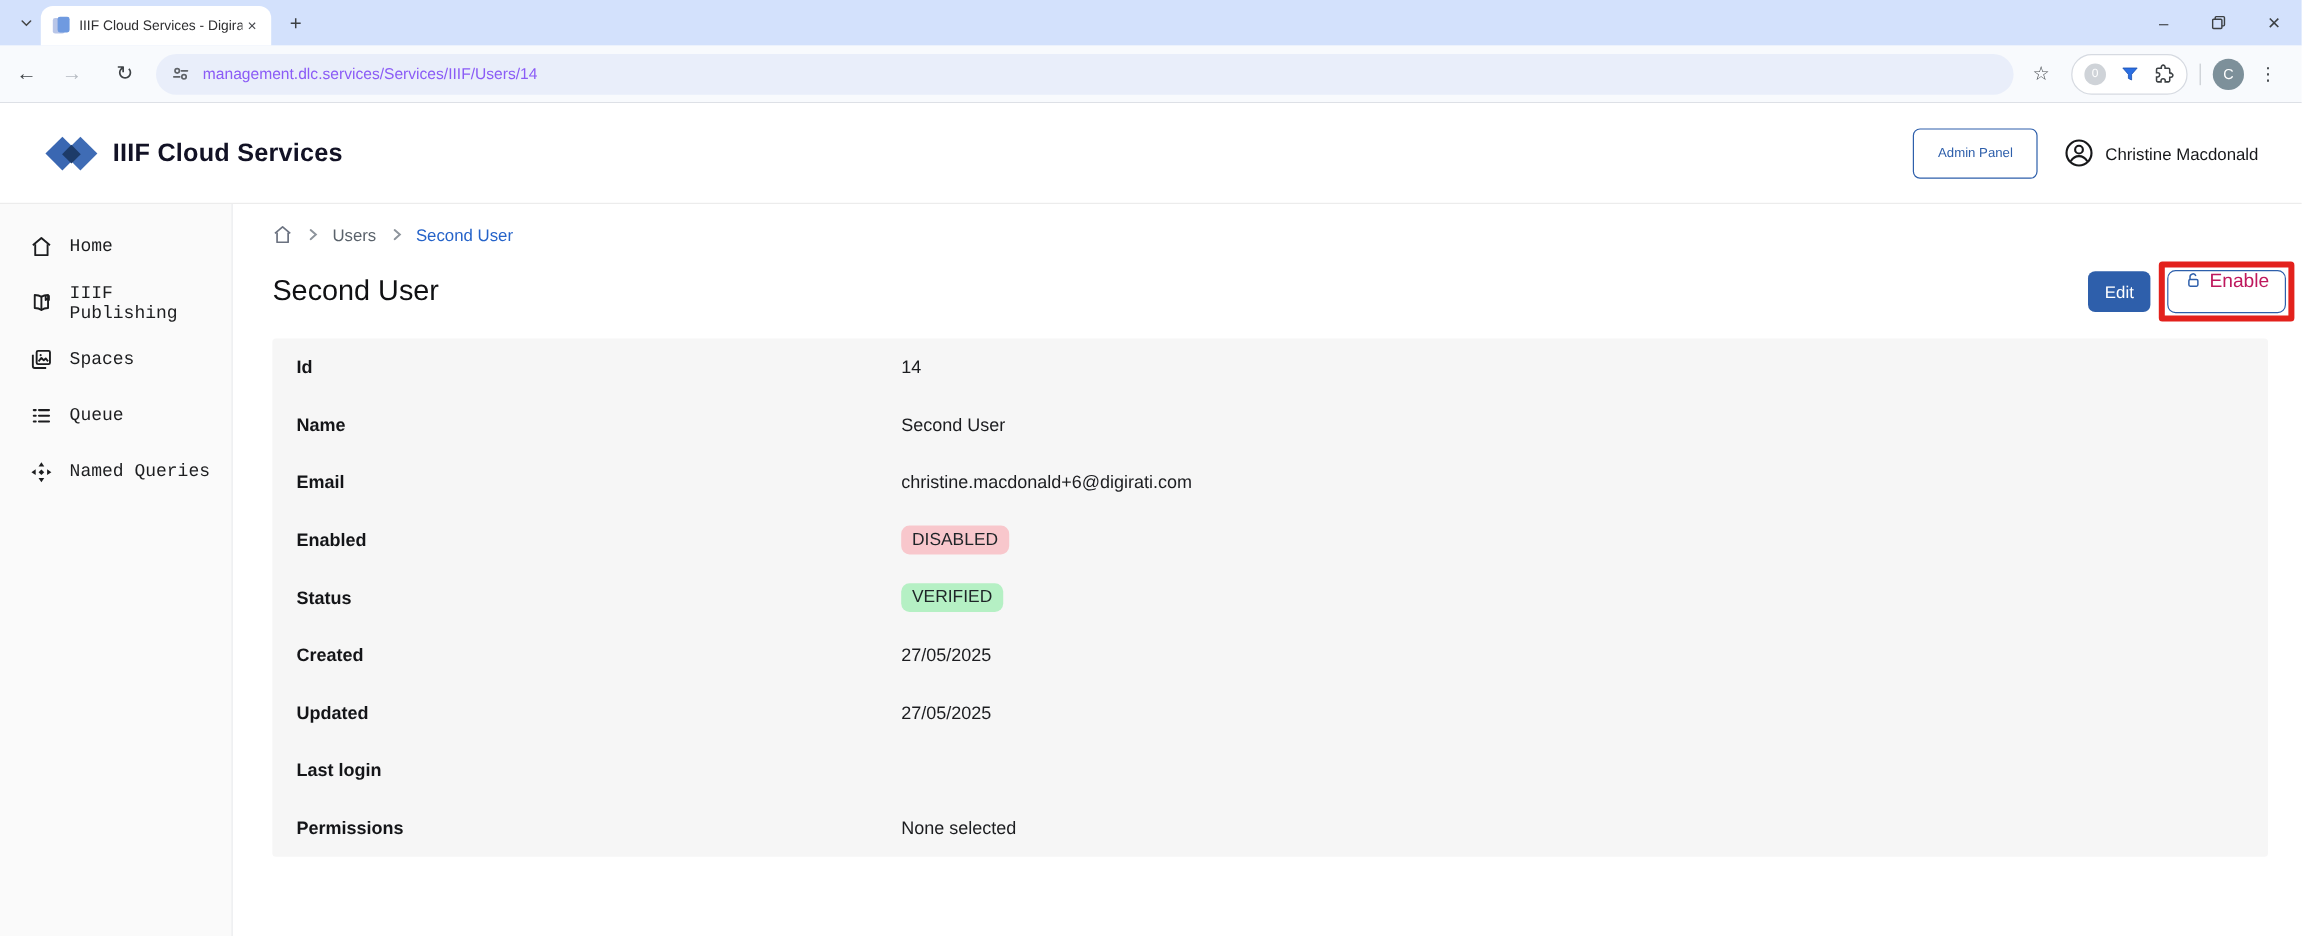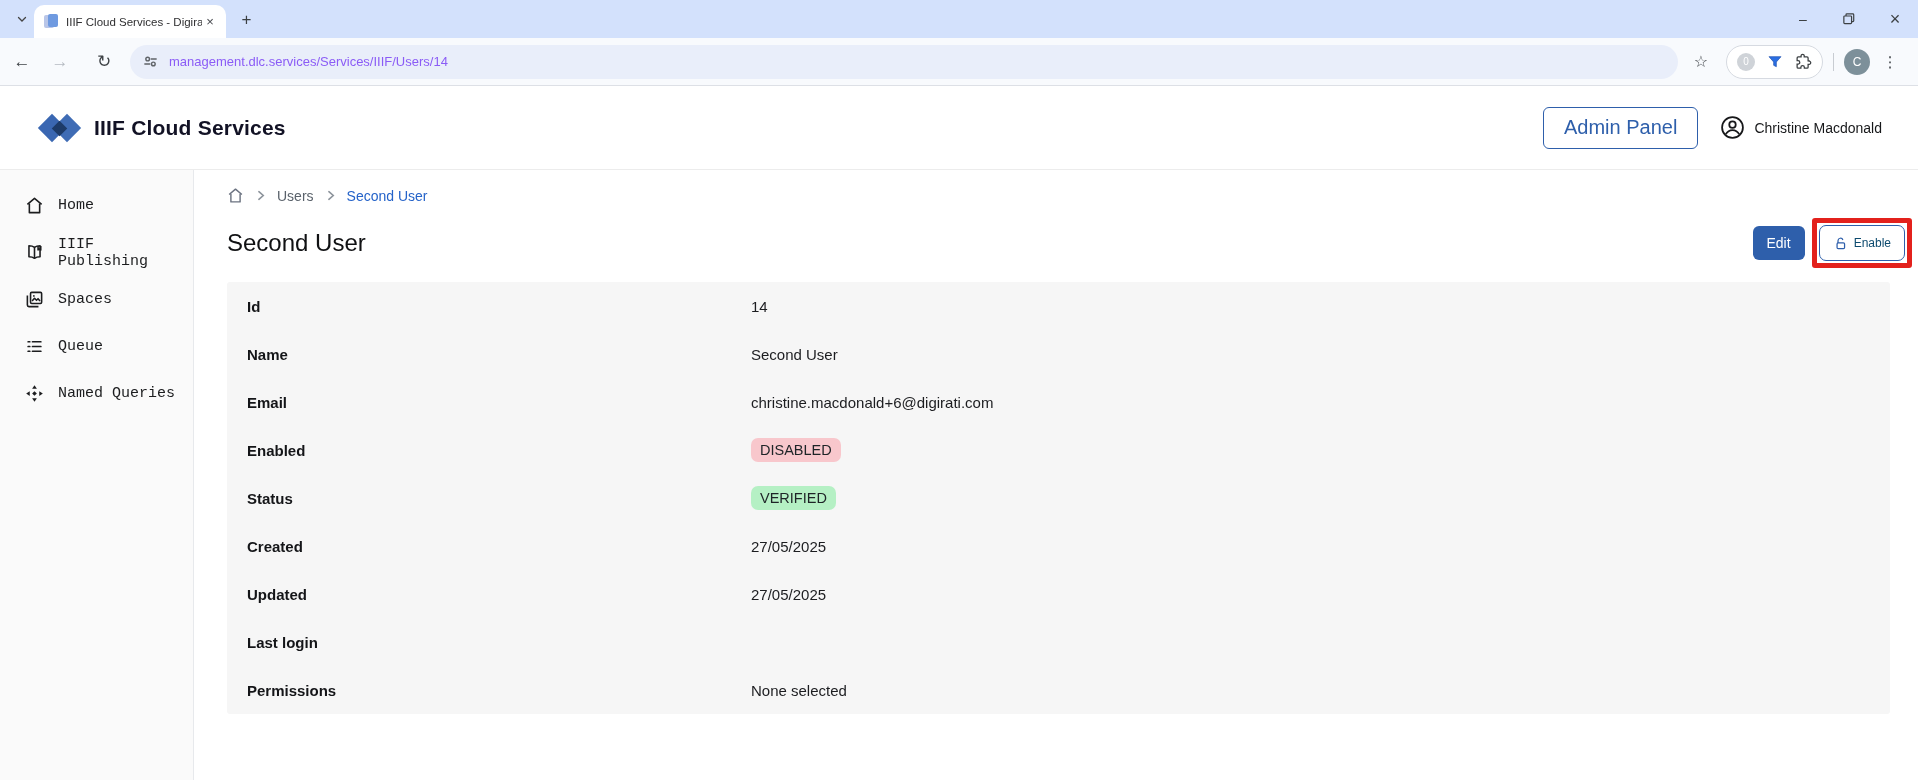--- a/index.html
+++ b/index.html
@@ -34,40 +34,40 @@
   
   .app { position:absolute; top:86px; left:0; width:1918px; height:694px; background:#fff; }
   .app-header { height:84px; background:#fff; border-bottom:1px solid #ececec; display:flex; align-items:center; padding:0 36px 0 40px; }
   .logo { position:relative; width:44px; height:36px; margin-right:10px; }
   .logo .d1,.logo .d2,.logo .d3 { position:absolute; transform:rotate(45deg); }
   .logo .d1 { left:2px; top:8px; width:20px; height:20px; background:#3a67b2; }
   .logo .d2 { left:17px; top:8px; width:20px; height:20px; background:#3f6cb5; }
   .logo .d3 { left:14px; top:13px; width:11px; height:11px; background:#1d3b69; }
   .brand { font-size:21px; font-weight:700; color:#121225; letter-spacing:.2px; }
   .header-right { margin-left:auto; display:flex; align-items:center; gap:22px; }
-  .admin-btn { height:42px; padding:0 20px; border:1px solid #2e5fab; border-radius:6px; background:#fff; color:#2e5fab; font-size:20px; font-weight:500; display:flex; align-items:center; }
+  .admin-btn { height:42px; padding:0 20px; border:1px solid #2e5fab; border-radius:6px; background:#fff; color:#2e5fab; font-size:11px; font-weight:500; display:flex; align-items:center; }
   .user-chip { display:flex; align-items:center; gap:9px; color:#17181a; font-size:14px; }
 
   .app-body { display:flex; height:610px; }
   .sidebar { width:194px; background:#fafafa; border-right:1px solid #e7e9ec; padding-top:12px; }
   .side-item { height:47px; display:flex; align-items:center; padding-left:25px; gap:14px; color:#1c1d1f; font-size:15px; font-weight:500;font-family:Liberation Mono, monospace; }
   .side-item .sicon { width:19px; height:19px; display:flex; align-items:center; justify-content:center; color:#1c1d1f; }
 
   .main { flex:1; background:#fff; position:relative; }
   .breadcrumb { display:flex; align-items:center; gap:10px; margin:17px 0 0 33px; font-size:14px; color:#5a626b; }
   .crumb-link { color:#5a626b; }
   .crumb-active { color:#2563c9; }
   .crumb-chevron { display:flex; align-items:center; color:#8d949c; }
 
   .title-row { display:flex; align-items:center; margin:14px 6px 0 33px; }
   .page-title { font-size:24px; font-weight:500; color:#101113; }
   .title-actions { margin-left:auto; display:flex; align-items:center; gap:7px; }
   .edit-btn { height:34px; padding:0 14px; background:#2e5fab; border:none; border-radius:6px; color:#fff; font-size:14px; display:flex; align-items:center; }
   .red-annotation { border:5px solid #e3211c; border-radius:3px; padding:2px; display:flex; }
-  .enable-btn { height:36px; padding:0 13px; background:#fff; border:1.5px solid #2e5fab; border-radius:7px; color:#0c4a6e; font-size:12px; font-weight:500; display:flex; align-items:center; gap:6px; }
+  .enable-btn { height:36px; padding:0 13px; background:#fff; border:1.5px solid #2e5fab; border-radius:7px; color:#be185d; font-size:16px; font-weight:500; display:flex; gap:6px; }
 
   .detail-card { margin:14px 28px 0 33px; background:#f6f6f6; border-radius:3px; padding:0; }
   .detail-row { height:48px; display:flex; align-items:center; }
   .detail-label { width:524px; padding-left:20px; font-size:15px; font-weight:700; color:#141518; }
   .detail-value { font-size:15px; color:#1c1d20; display:flex; align-items:center; }
   .badge { padding:4px 9px; border-radius:7px; font-size:14.5px; font-weight:500; color:#1e2427; }
   .badge-green { background:#b5f0c4; }
   .badge-red { background:#f8c7cc; }
 
   svg { display:block; }

